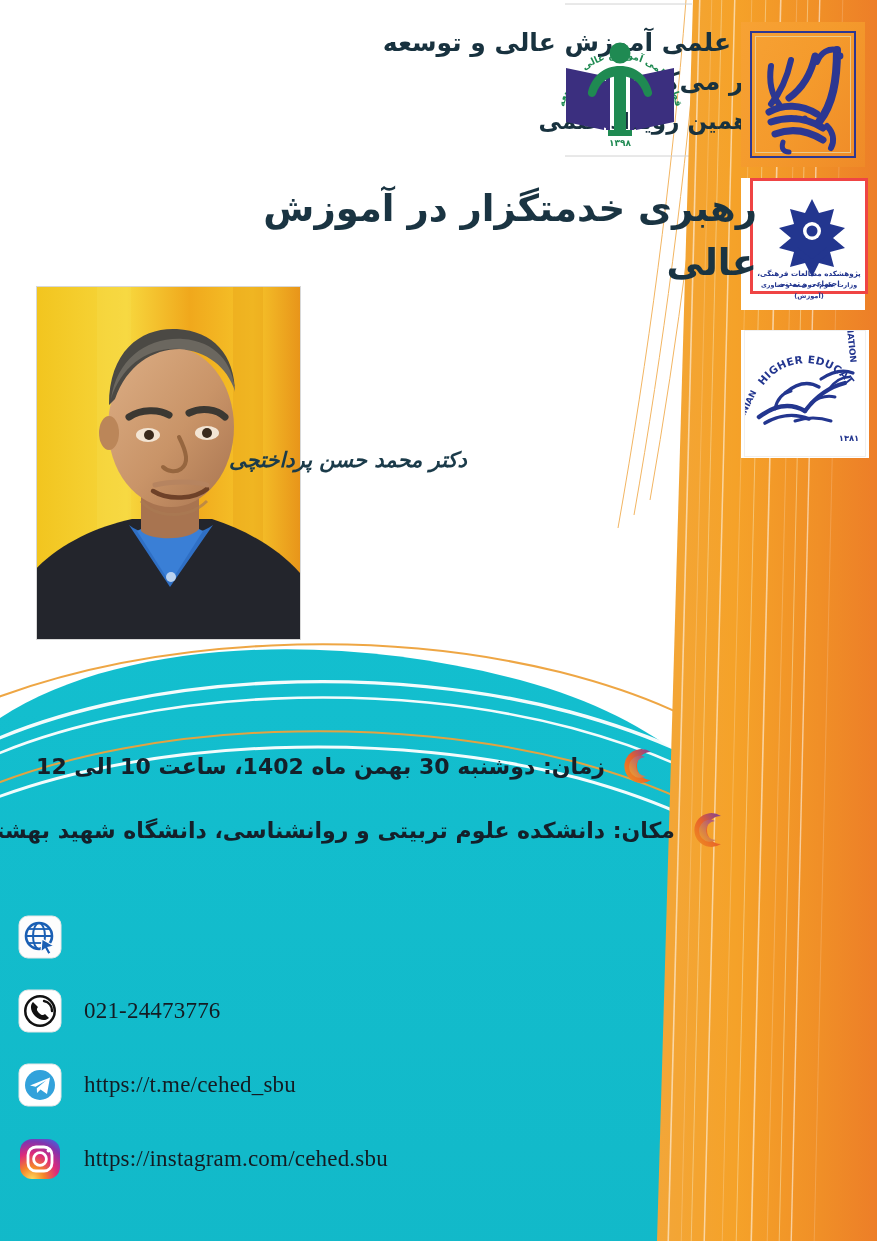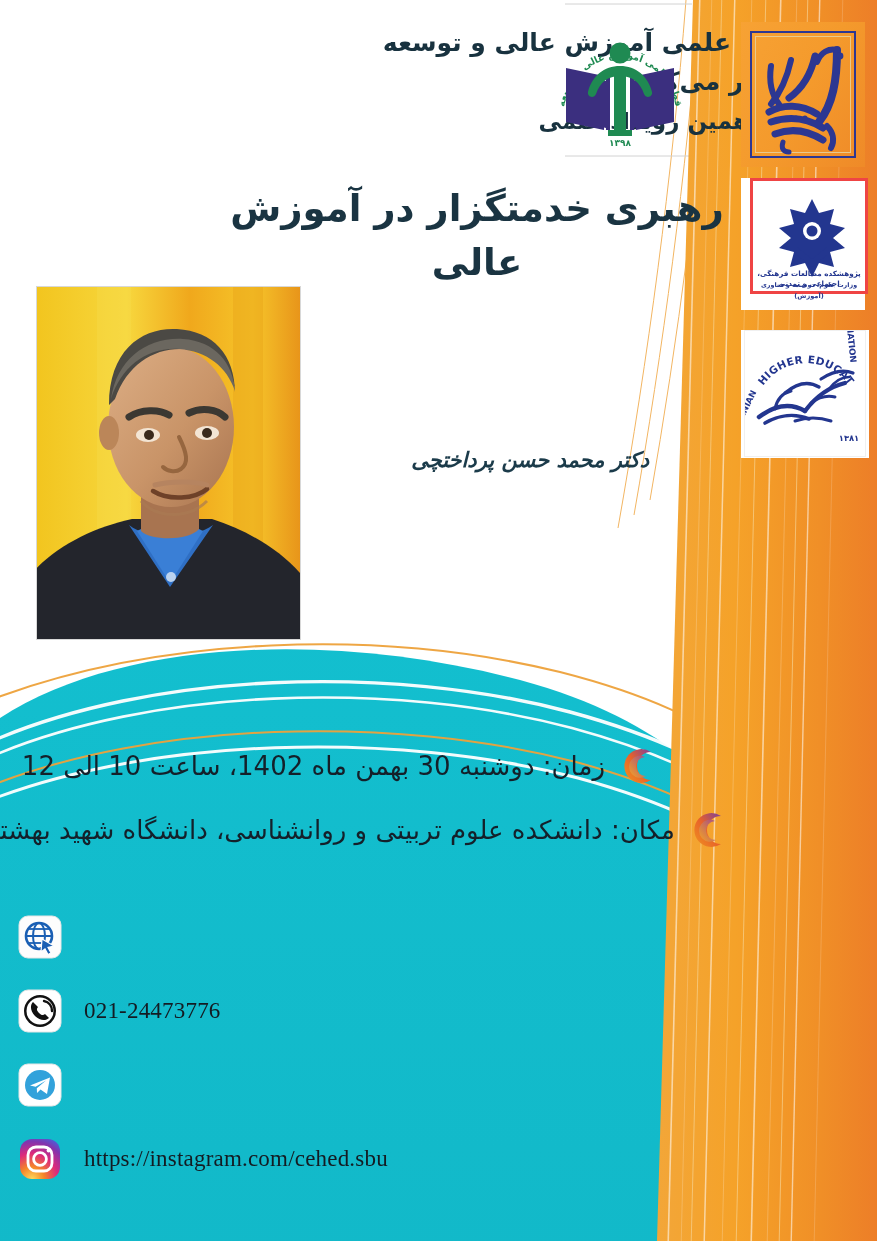--- a/index.html
+++ b/index.html
@@ -25,43 +25,43 @@
   #logo-sbu .frame{position:absolute;inset:9px;border:2px solid #2c3792;}
   #logo-sbu .frame-in{position:absolute;inset:3px;border:1px solid #e8c98f;}
   #logo-ricac{left:750px;top:178px;width:118px;height:116px;border:3px solid #ef4444;}
   #logo-ihea{left:744px;top:330px;width:122px;height:127px;border:1px solid #f0f0f0;}
 
   .logo-cap{direction:rtl;text-align:center;color:#23368f;font-weight:bold;line-height:1.35;}
 
   
   .main-title{
     position:absolute;right:120px;top:182px;width:560px;
-    text-align:center;direction:rtl;color:#1a3442;
+    text-align:right;direction:rtl;color:#1a3442;
     font-size:37px;font-weight:bold;line-height:1.45;
   }
 
   
   .portrait{position:absolute;left:36px;top:286px;width:263px;height:352px;
             border:1px solid #d8d8d8;overflow:hidden;background:#f3c41c;}
   .portrait svg{display:block;}
 
   
   .speaker{
     position:absolute;right:228px;top:444px;width:420px;
-    text-align:right;direction:rtl;color:#1b3b4a;
+    text-align:left;direction:rtl;color:#1b3b4a;
     font-weight:bold;line-height:1.6;
   }
   .speaker .nm{font-size:21px;font-style:italic;}
   .speaker .af{font-size:21px;font-style:italic;}
 
   
   .info-row{position:absolute;display:flex;align-items:center;direction:rtl;}
   #row-time{right:218px;top:744px;}
   #row-place{right:148px;top:808px;}
-  .info-txt{color:#14202a;font-weight:normal;font-size:26px;direction:rtl;white-space:nowrap;}
+  .info-txt{color:#14202a;font-weight:bold;font-size:22px;direction:rtl;white-space:nowrap;}
   .bullet-ic{width:44px;height:44px;margin-left:10px;flex:0 0 auto;}
 
   
   .contacts{position:absolute;left:12px;top:900px;width:600px;direction:ltr;}
   .c-row{display:flex;align-items:center;height:74px;}
   .c-ic{width:44px;height:44px;flex:0 0 auto;margin-left:6px;margin-right:22px;}
   .c-tx{font-family:"Liberation Serif","DejaVu Serif",serif;font-size:23px;color:#141b22;letter-spacing:.2px;}
 </style>
 </head>
 <body>
@@ -353,20 +353,21 @@
     </div>
 
     <div class="c-row">
       <span class="c-ic">
         <svg viewBox="0 0 44 44" width="44" height="44" aria-hidden="true">
           <rect x="1" y="1" width="42" height="42" rx="9" fill="#ffffff" stroke="#e6e6e6"></rect>
           <circle cx="22" cy="22" r="15" fill="#32a2db"></circle>
           <path d="M12,22.5 L32,14.5 L29,31 L22.5,26.5 L19,30 L18.8,25.2 L28,17.6 L17.6,23.8 Z" fill="#ffffff"></path>
         </svg>
       </span>
+      <span class="c-tx">https://t.me/cehed_sbu</span>
     </div>
 
     <div class="c-row">
       <span class="c-ic">
         <svg viewBox="0 0 44 44" width="44" height="44" aria-hidden="true">
           <defs>
             <radialGradient id="igG" cx="0.3" cy="1" r="1.1">
               <stop offset="0%" stop-color="#fdd85a"></stop>
               <stop offset="28%" stop-color="#f58529"></stop>
               <stop offset="58%" stop-color="#dd2a7b"></stop>

